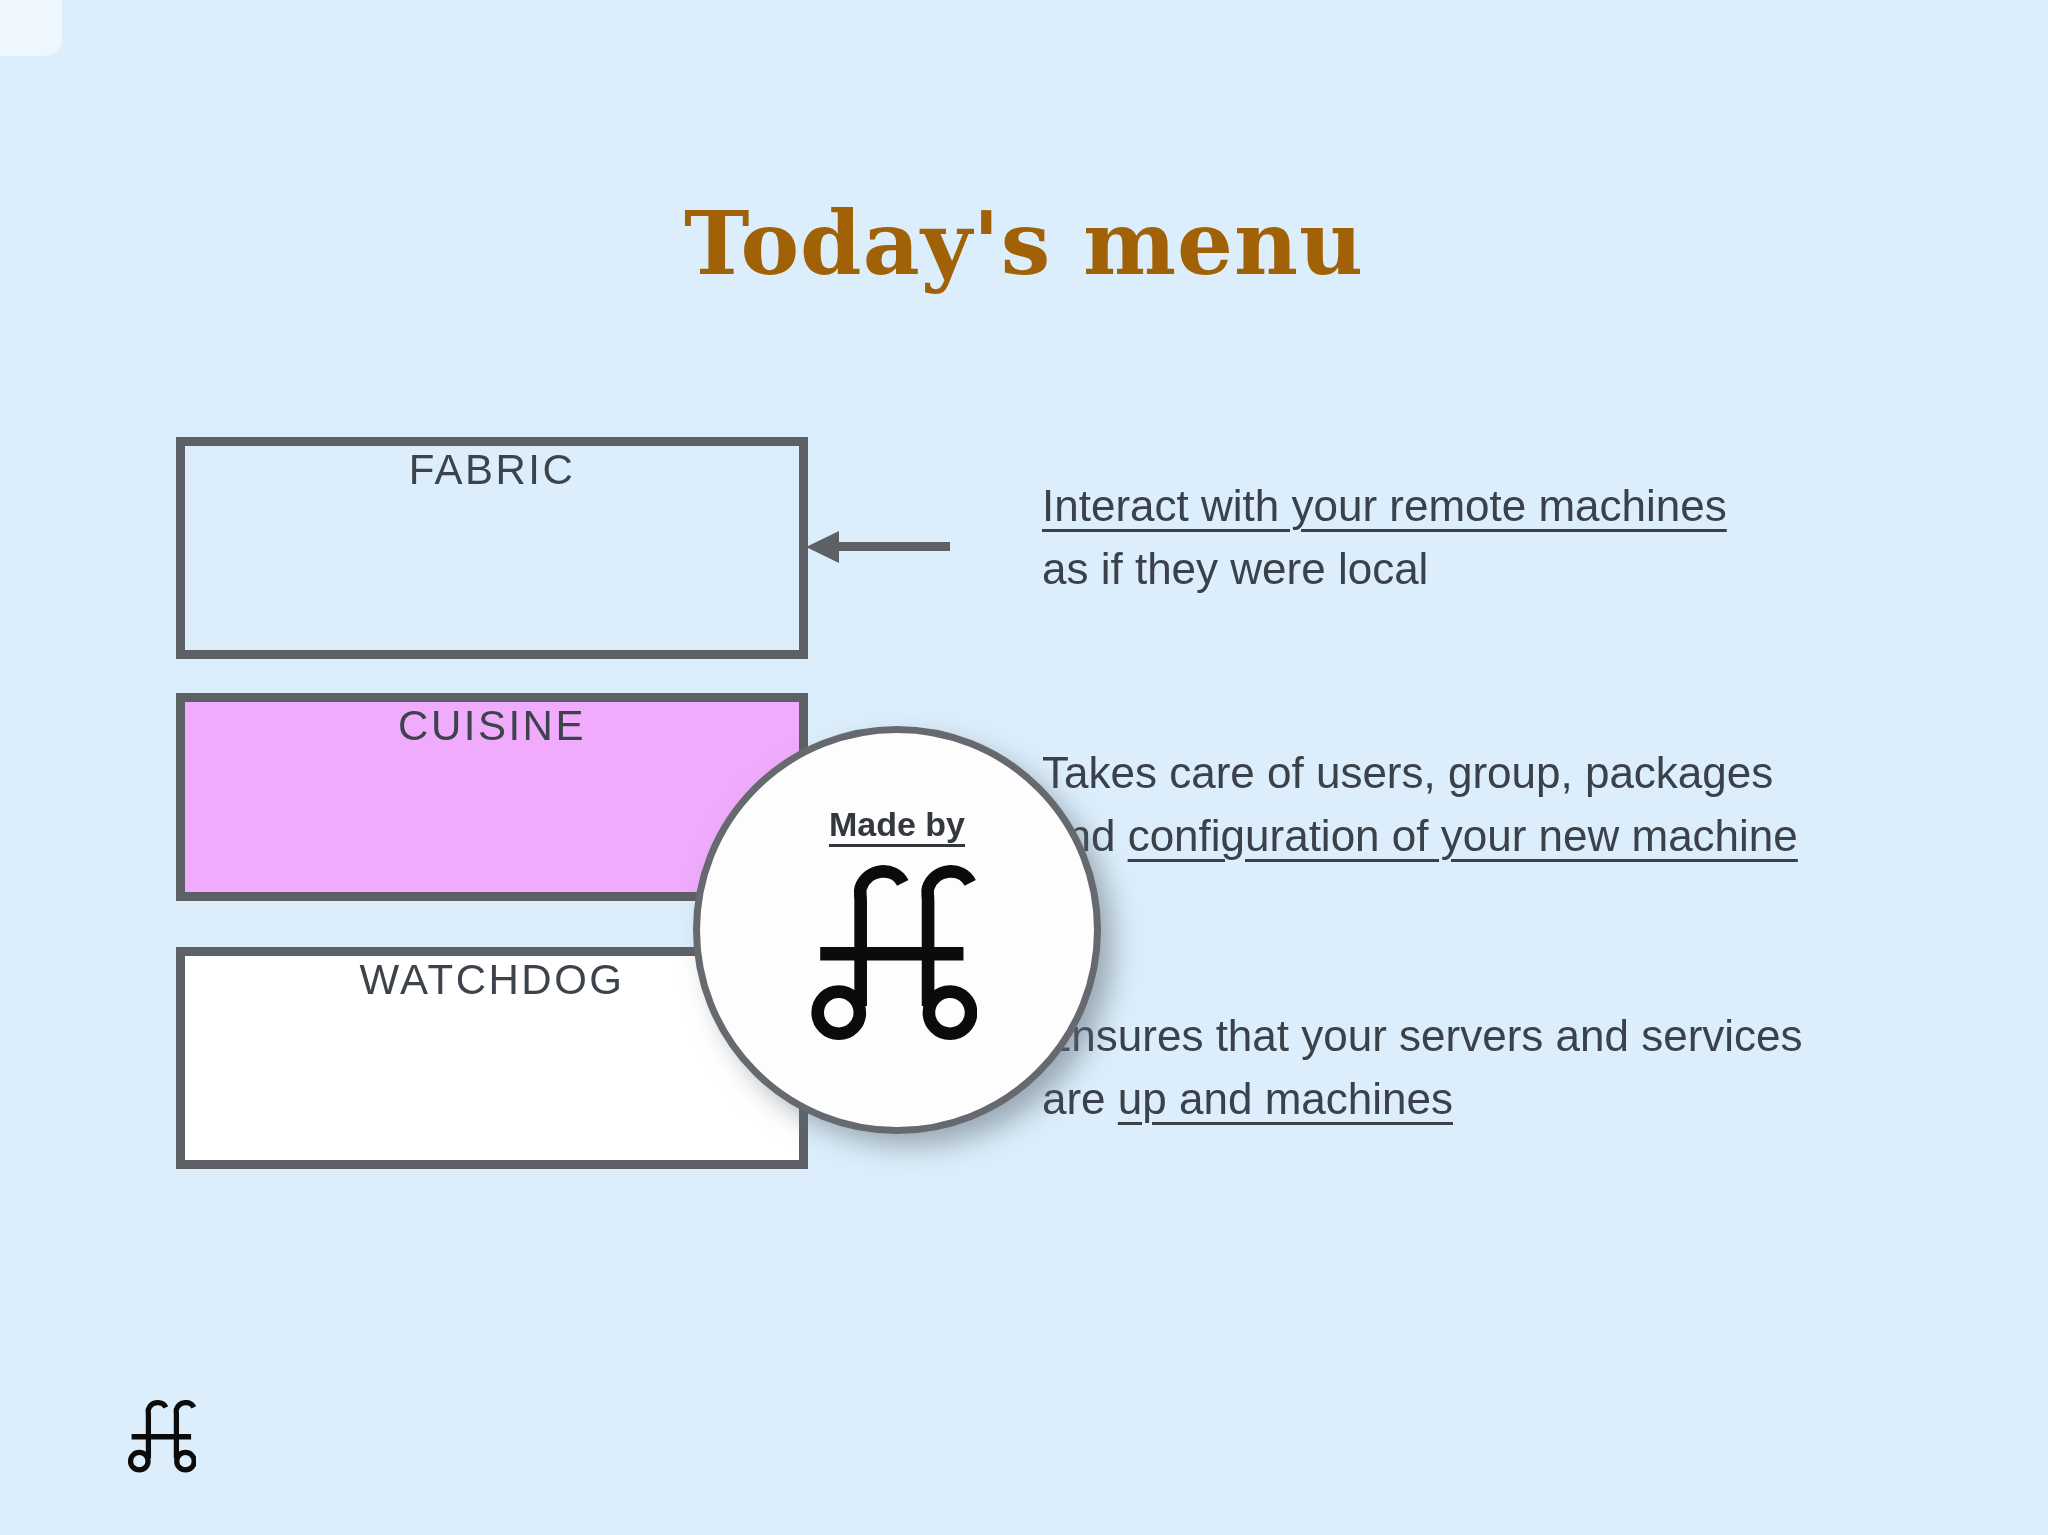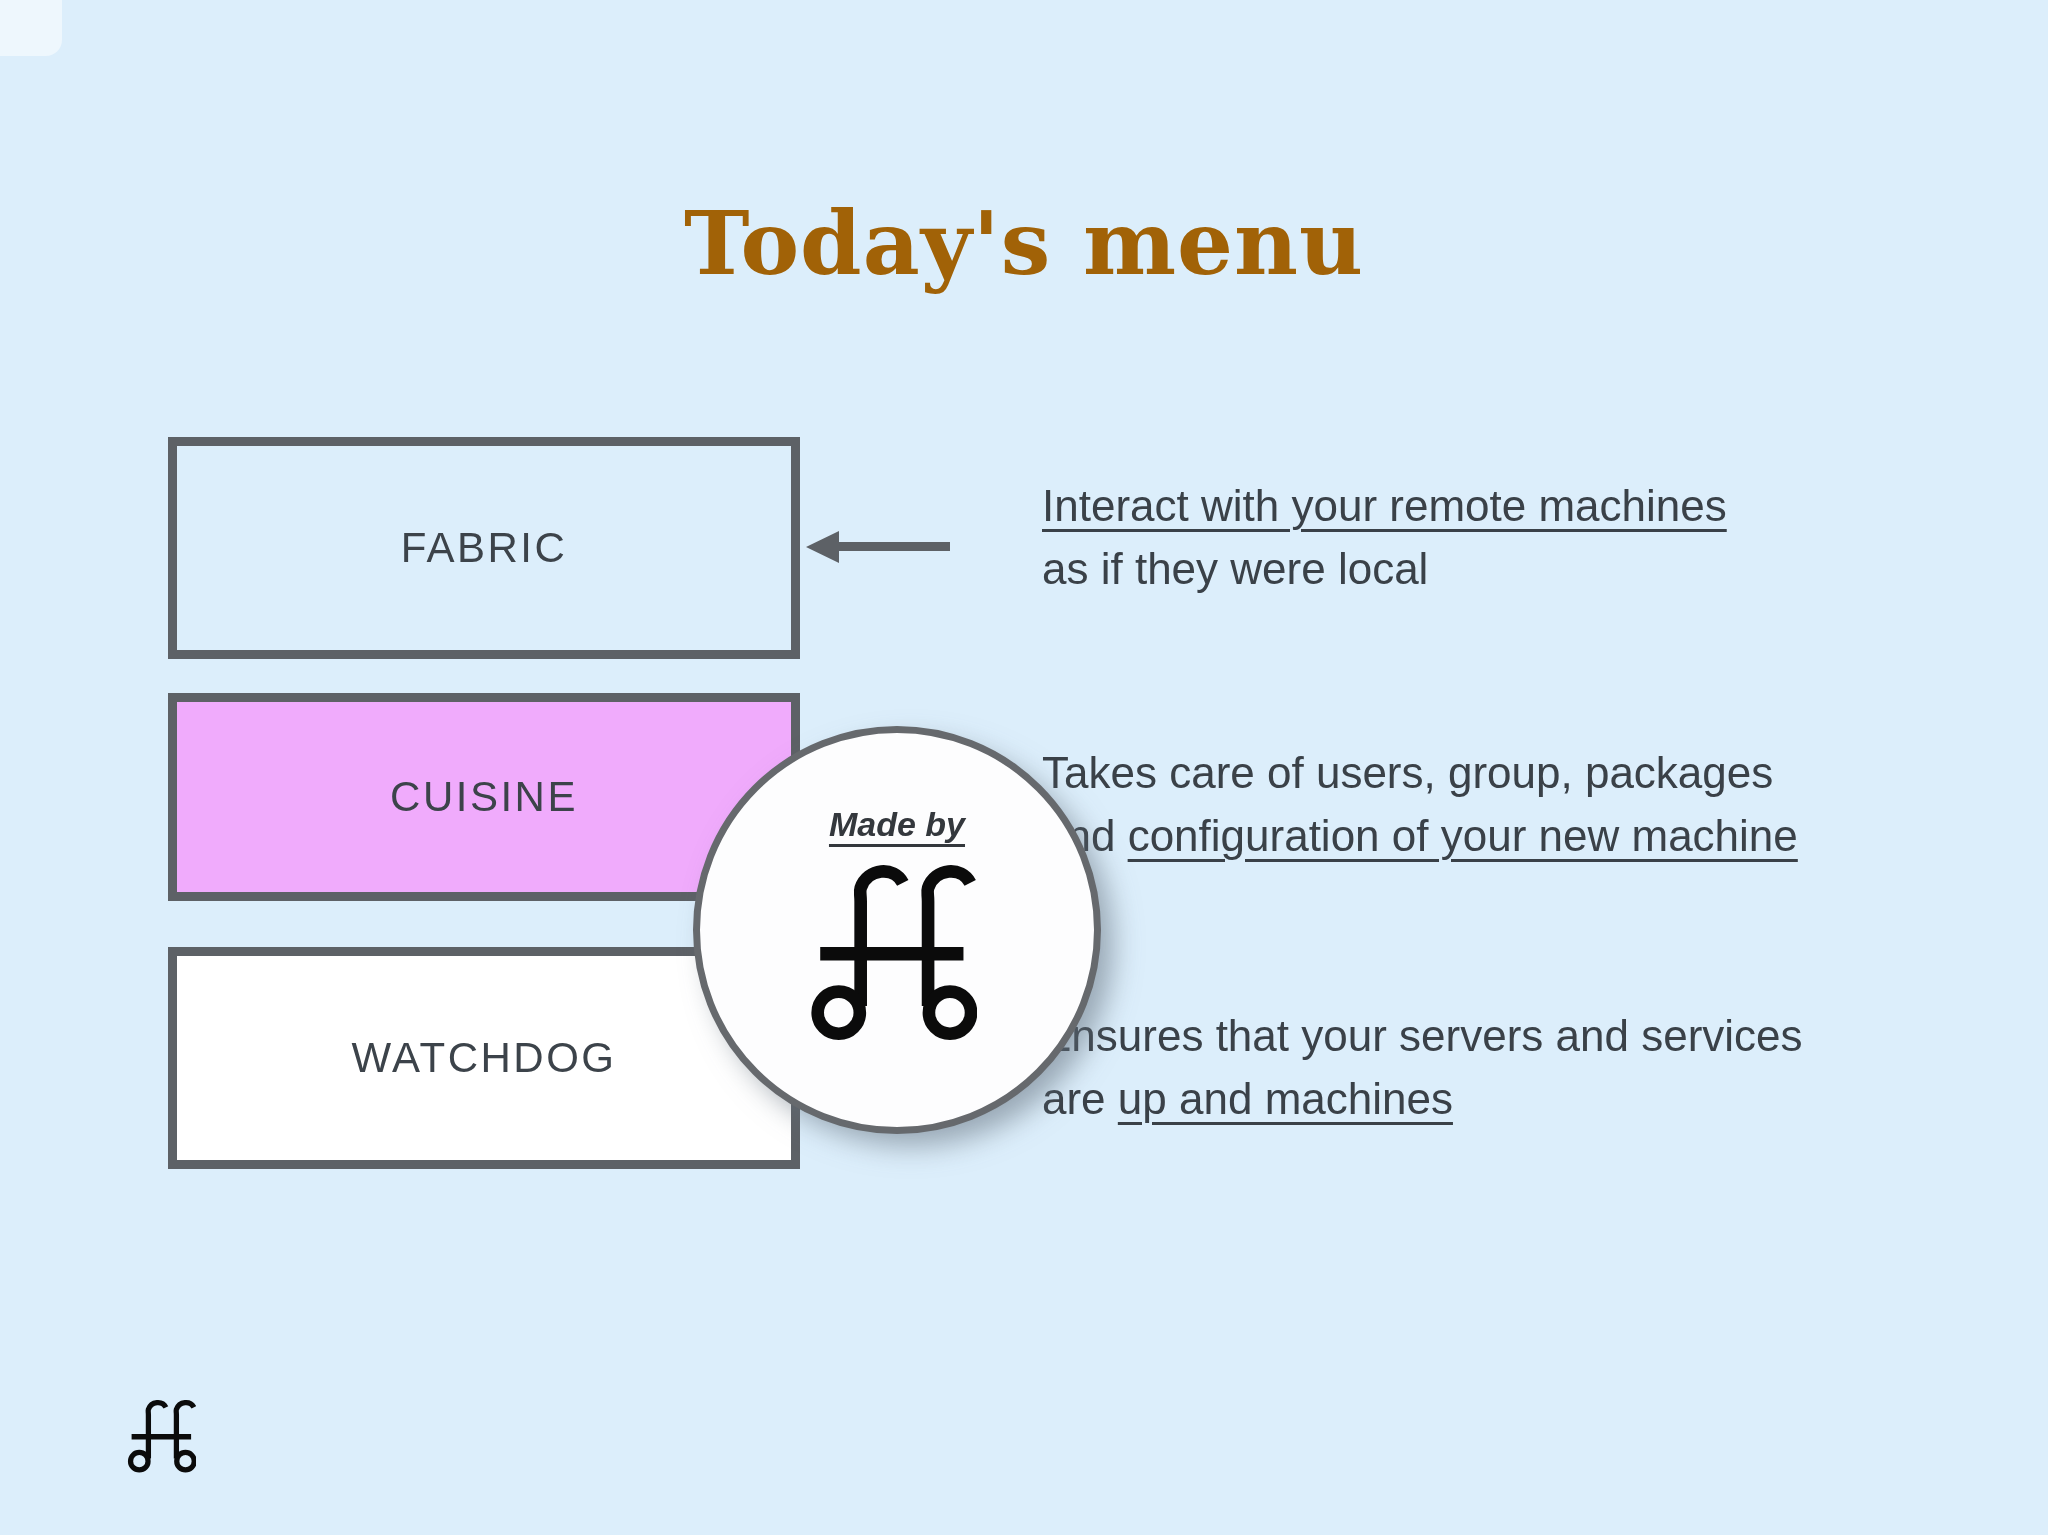--- a/index.html
+++ b/index.html
@@ -17,24 +17,24 @@
   }
   .title{
     position:absolute;left:0;right:0;top:134px;
     text-align:center;
     font-family:"DejaVu Serif","Liberation Serif",serif;
     font-size:88px;line-height:1.15;
     color:#a16207;
     letter-spacing:1px;
   }
   .menu-box{
-    position:absolute;left:168px;width:632px;
+    position:absolute;left:176px;width:632px;
     box-sizing:border-box;
     border:9px solid #5d6166;
-    display:flex;align-items:center;justify-content:center;
+    display:flex;justify-content:center;
   }
   .box-fabric{top:437px;height:222px;background:transparent;}
   .box-cuisine{top:693px;height:208px;background:#f0abfc;}
   .box-watchdog{top:947px;height:222px;background:#ffffff;}
   .box-label{
     font-size:42px;font-weight:400;color:#3c434a;letter-spacing:2.5px;
   }
   .arrow-head{
     position:absolute;left:806px;top:531px;width:0;height:0;
     border-top:16px solid transparent;
@@ -60,21 +60,20 @@
     text-underline-offset:8px;
   }
   .badge-circle{
     position:absolute;left:693px;top:726px;
     width:394px;height:394px;
     background:#fdfdfe;
     border:7px solid #66696d;
     border-radius:50%;
     box-shadow:14px 14px 28px -2px rgba(96,109,122,0.55);
     z-index:5;
-    font-style:italic;
   }
   .made-by{
     position:absolute;left:0;right:0;top:72px;
     text-align:center;
     font-size:34px;font-weight:600;color:#34383d;
     text-decoration:underline;
     text-decoration-thickness:3px;
     text-underline-offset:8px;
   }
   .badge-logo{

